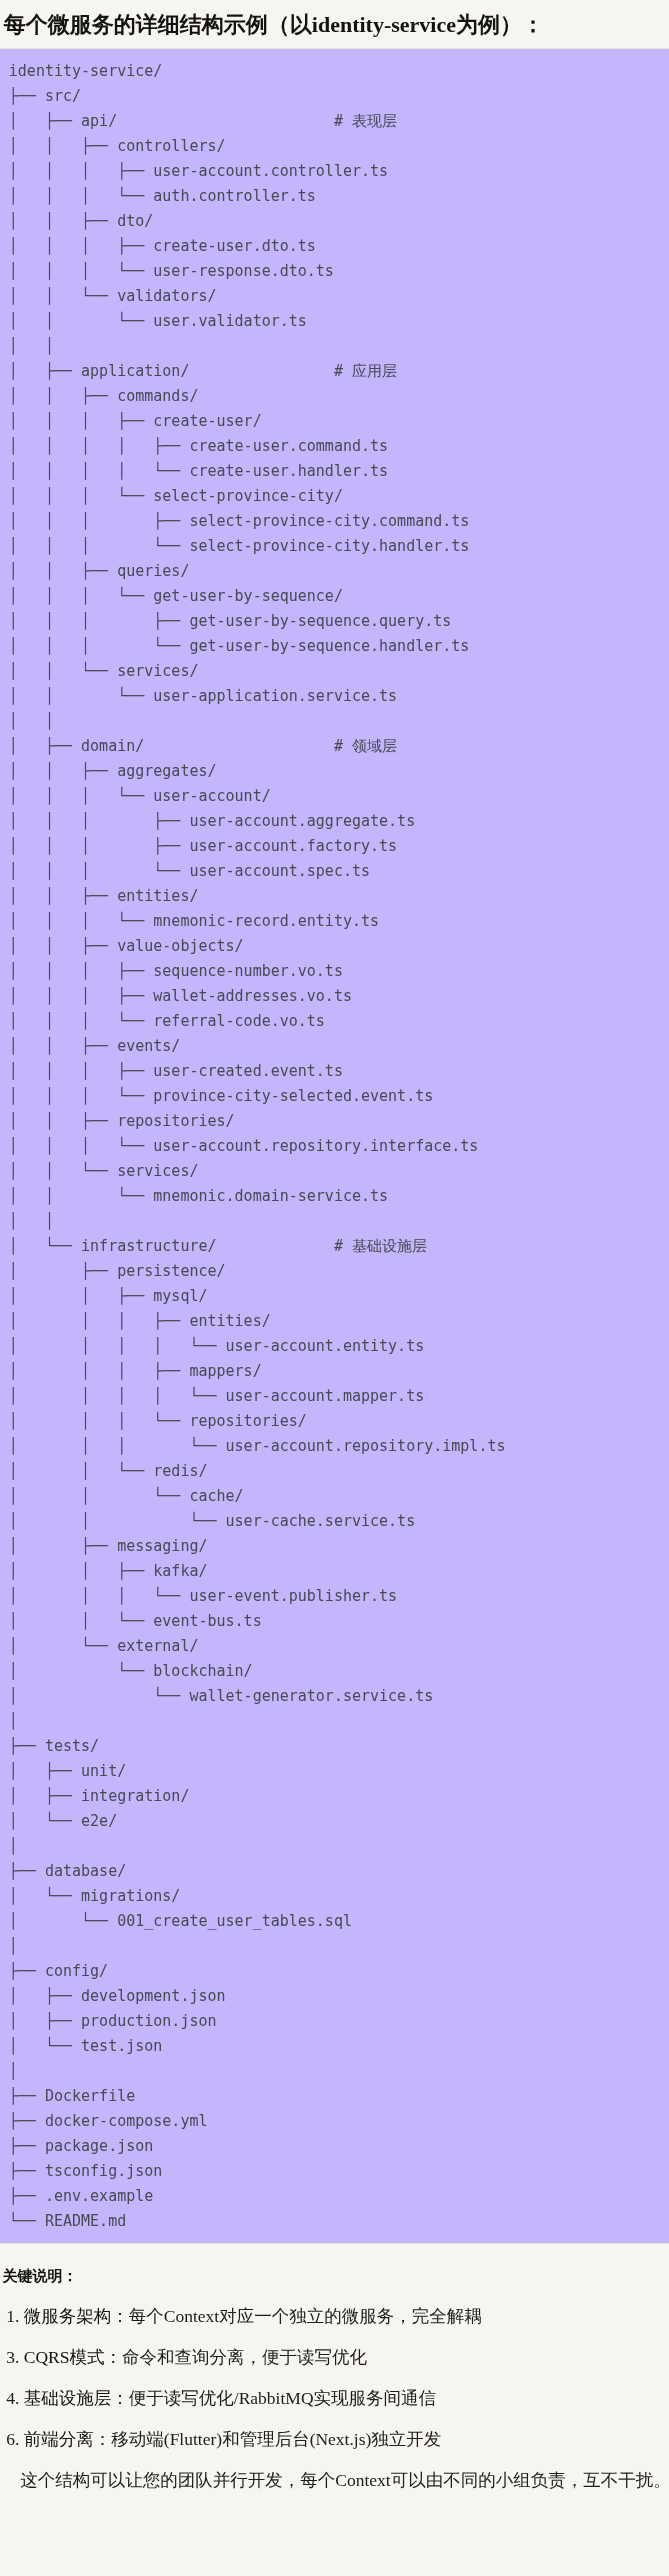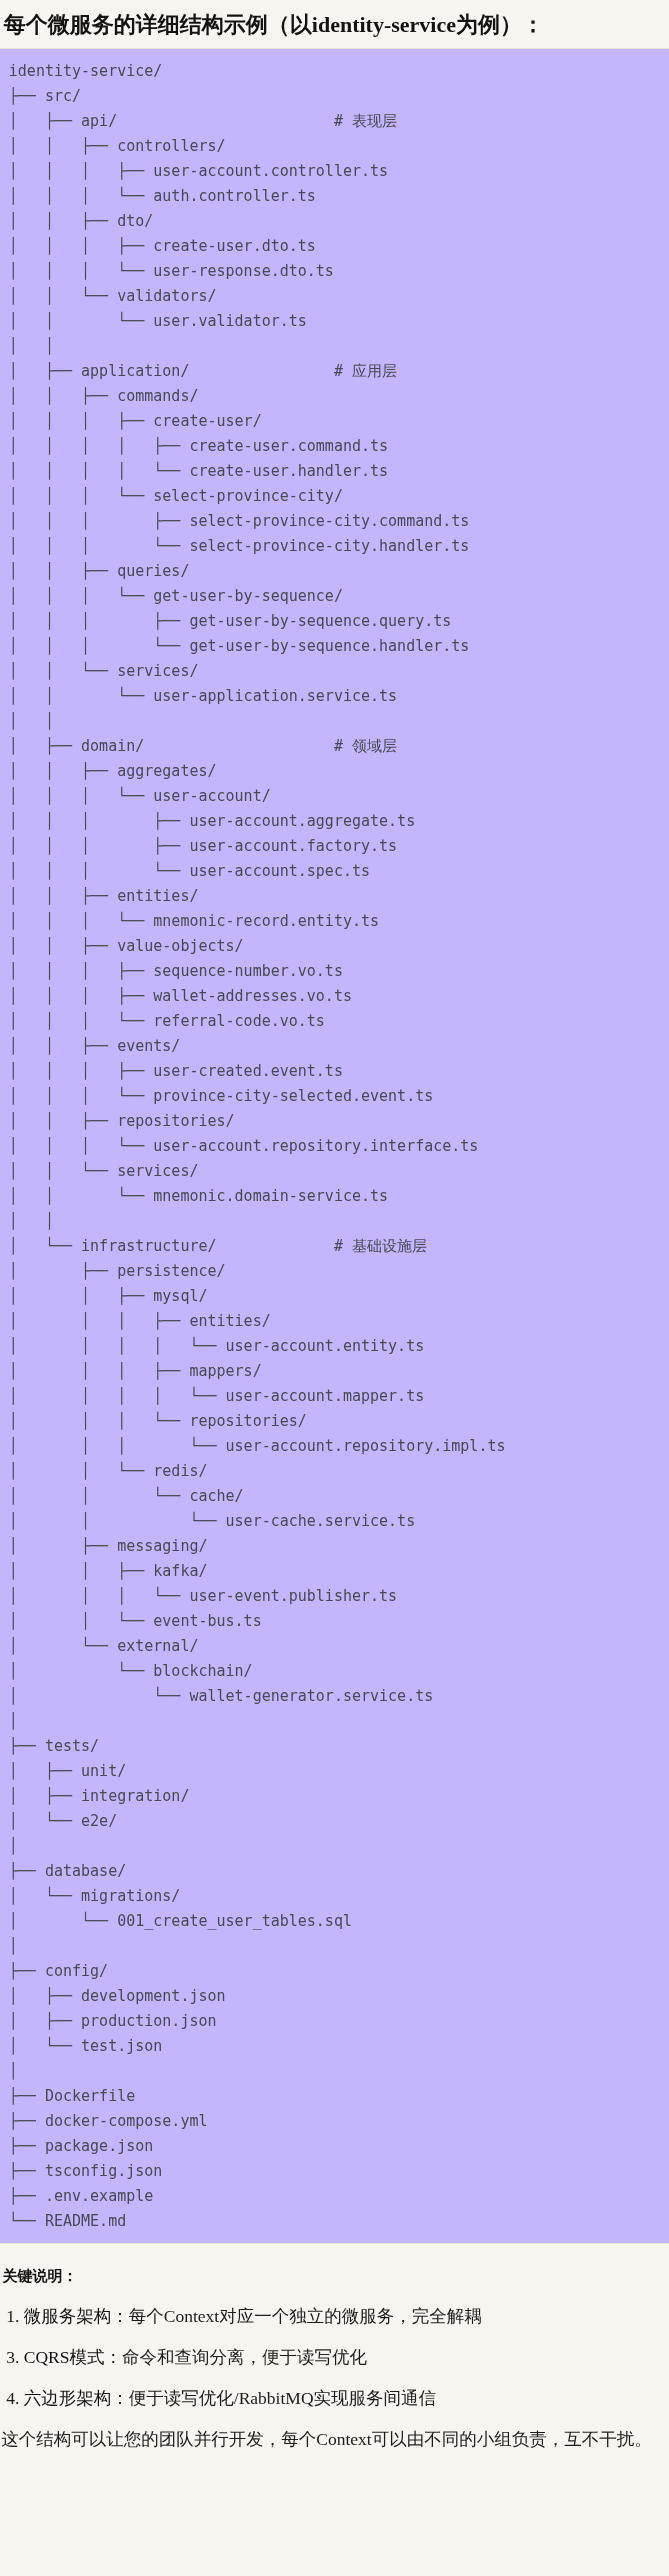--- a/index.html
+++ b/index.html
@@ -60,20 +60,21 @@
   }
   .note-label {
     font-weight: 400;
     color: #141310;
   }
   .summary {
     margin: 16.3px 0 0 1.3px;
     font-size: 17.5px;
     line-height: 24px;
     white-space: nowrap;
+    padding-left: 19px;
   }
 </style>
 </head>
 <body>
 
 <div class="header">
   <h1 class="page-title">每个微服务的详细结构示例（以identity-service为例）：</h1>
 </div>
 
 <pre class="file-tree">identity-service/
@@ -165,19 +166,20 @@
 └── README.md</pre>
 
 <div class="notes">
   <h2 class="notes-heading">关键说明：</h2>
 
   <div class="note-item"><span class="note-num">1.</span><span class="note-label">微服务架构</span><span class="note-desc">：每个Context对应一个独立的微服务，完全解耦</span></div>
 
 
   <div class="note-item"><span class="note-num">3.</span><span class="note-label">CQRS模式</span><span class="note-desc">：命令和查询分离，便于读写优化</span></div>
 
-  <div class="note-item"><span class="note-num">4.</span><span class="note-label">六边形架构</span><span class="note-desc">：便于读写优化/RabbitMQ实现服务间通信</span></div>
+  <div class="note-item"><span class="note-num">4.</span><span class="note-label">基础设施层</span><span class="note-desc">：便于读写优化/RabbitMQ实现服务间通信</span></div>
 
 
+  <div class="note-item"><span class="note-num">6.</span><span class="note-label">前端分离</span><span class="note-desc">：移动端(Flutter)和管理后台(Next.js)独立开发</span></div>
 
   <p class="summary">这个结构可以让您的团队并行开发，每个Context可以由不同的小组负责，互不干扰。</p>
 </div>
 
 
 </body></html>

